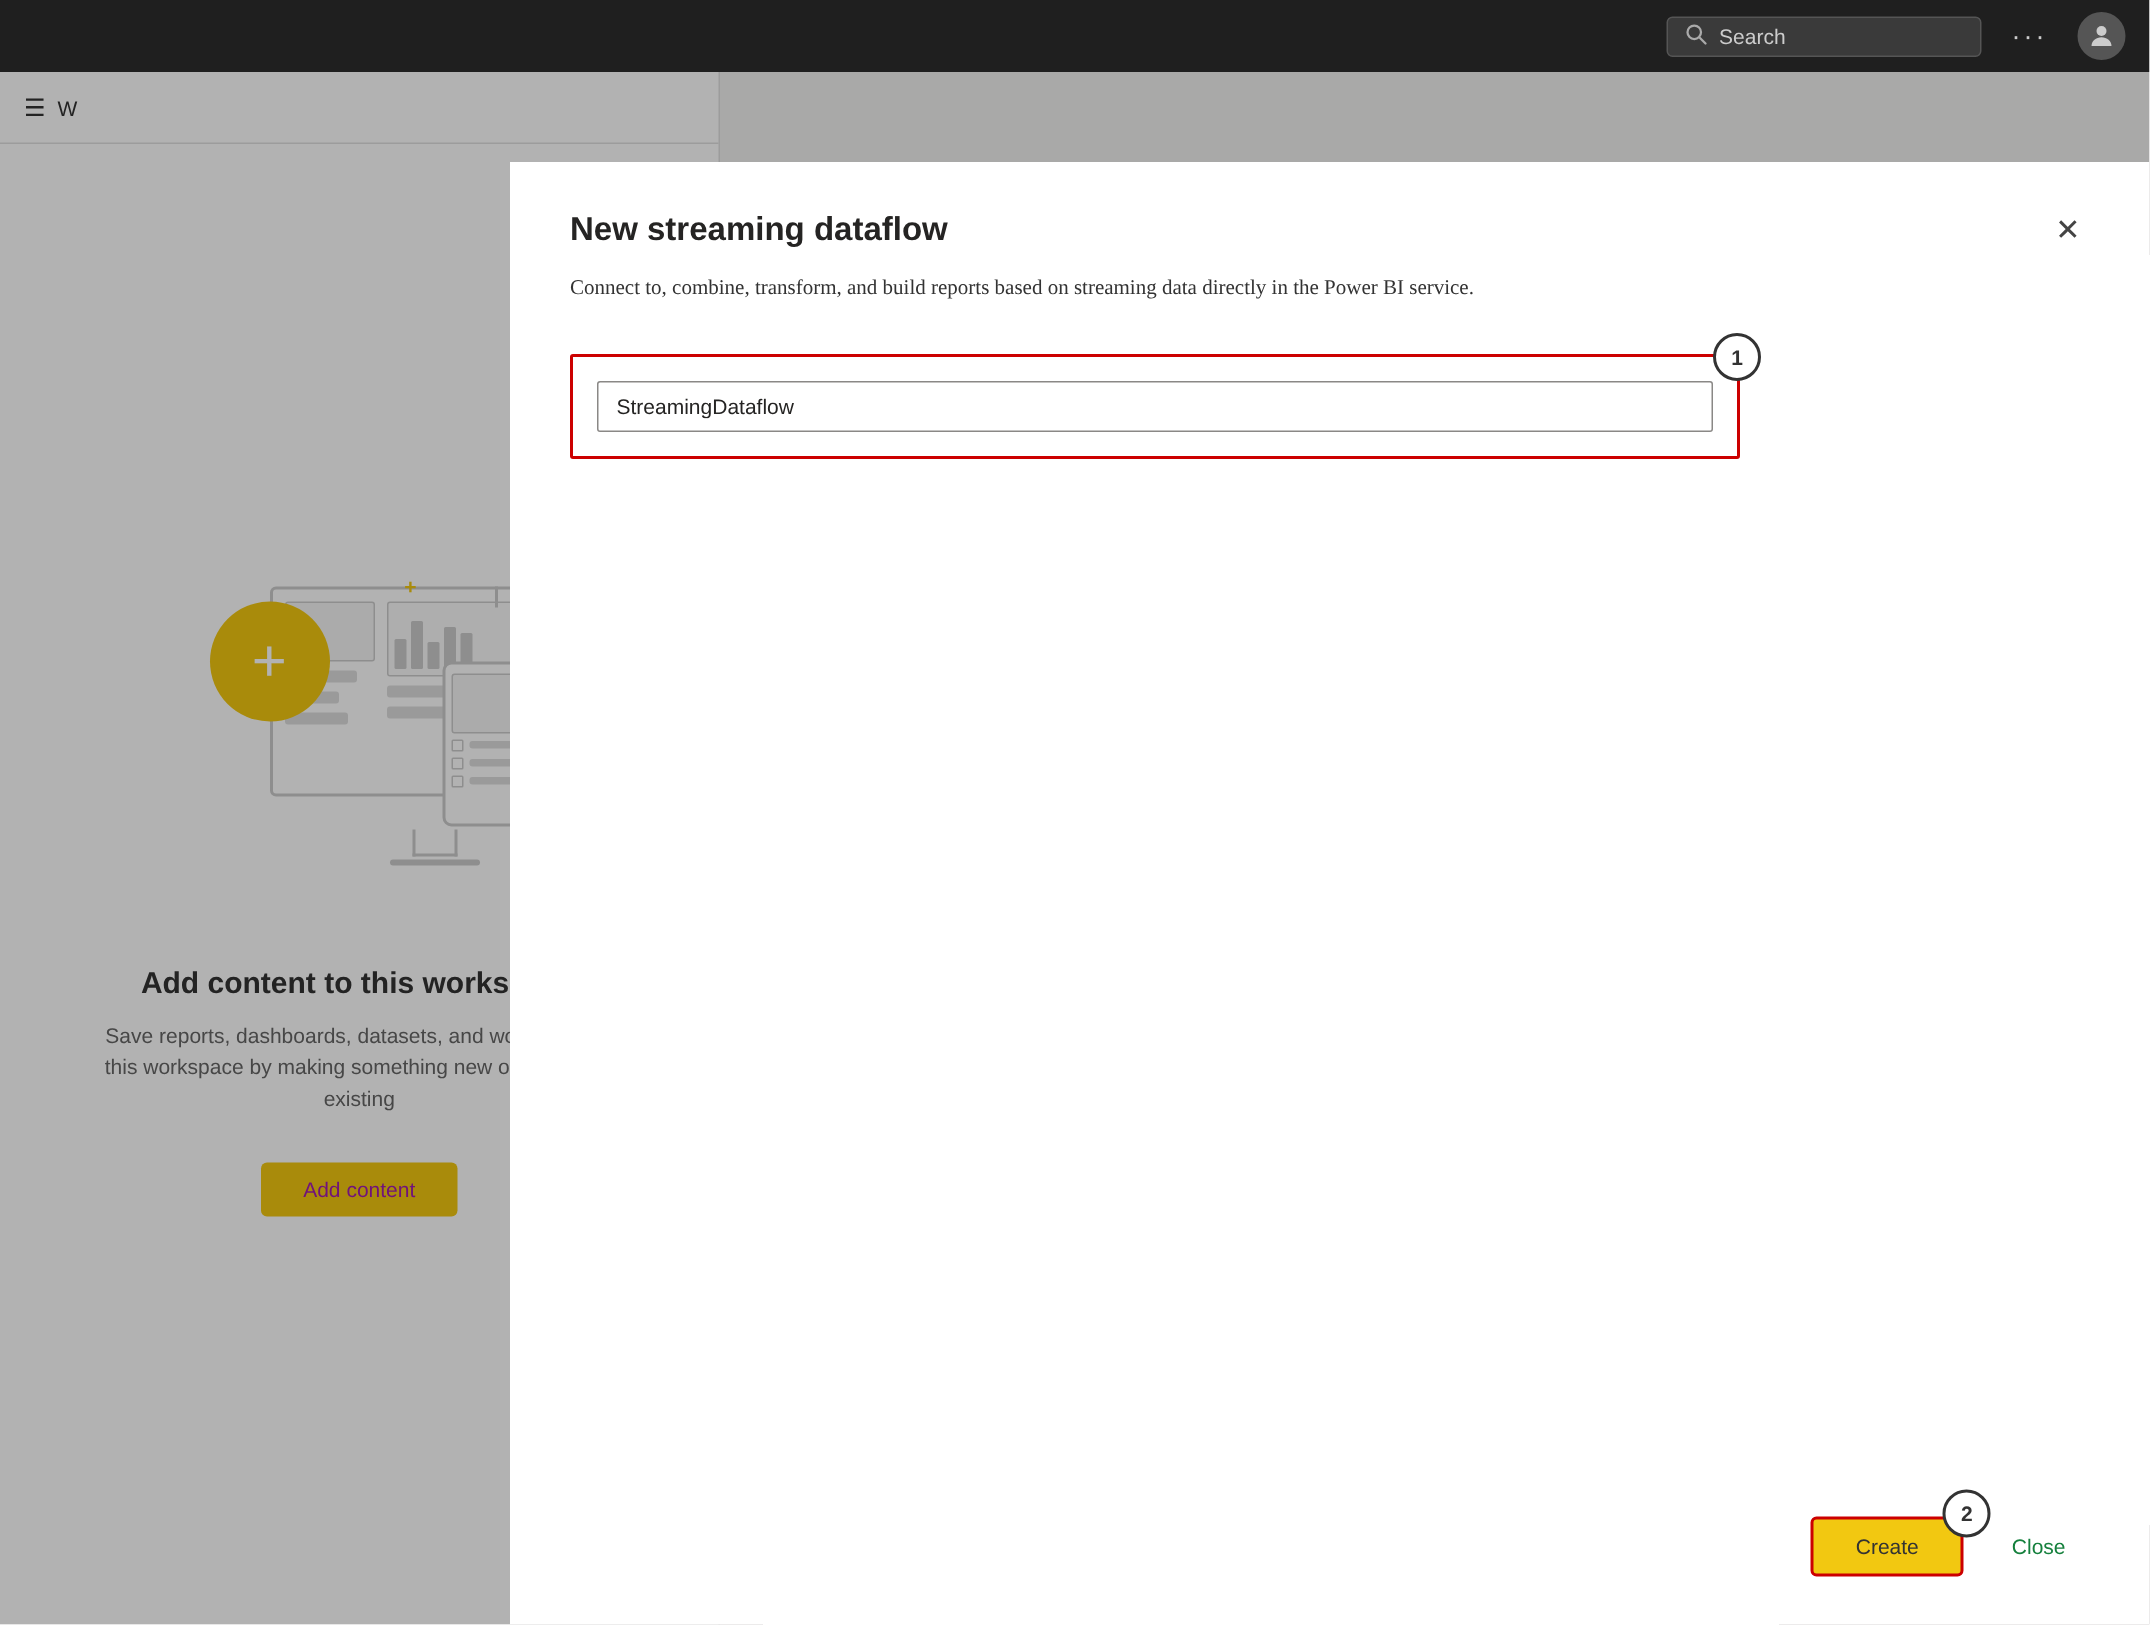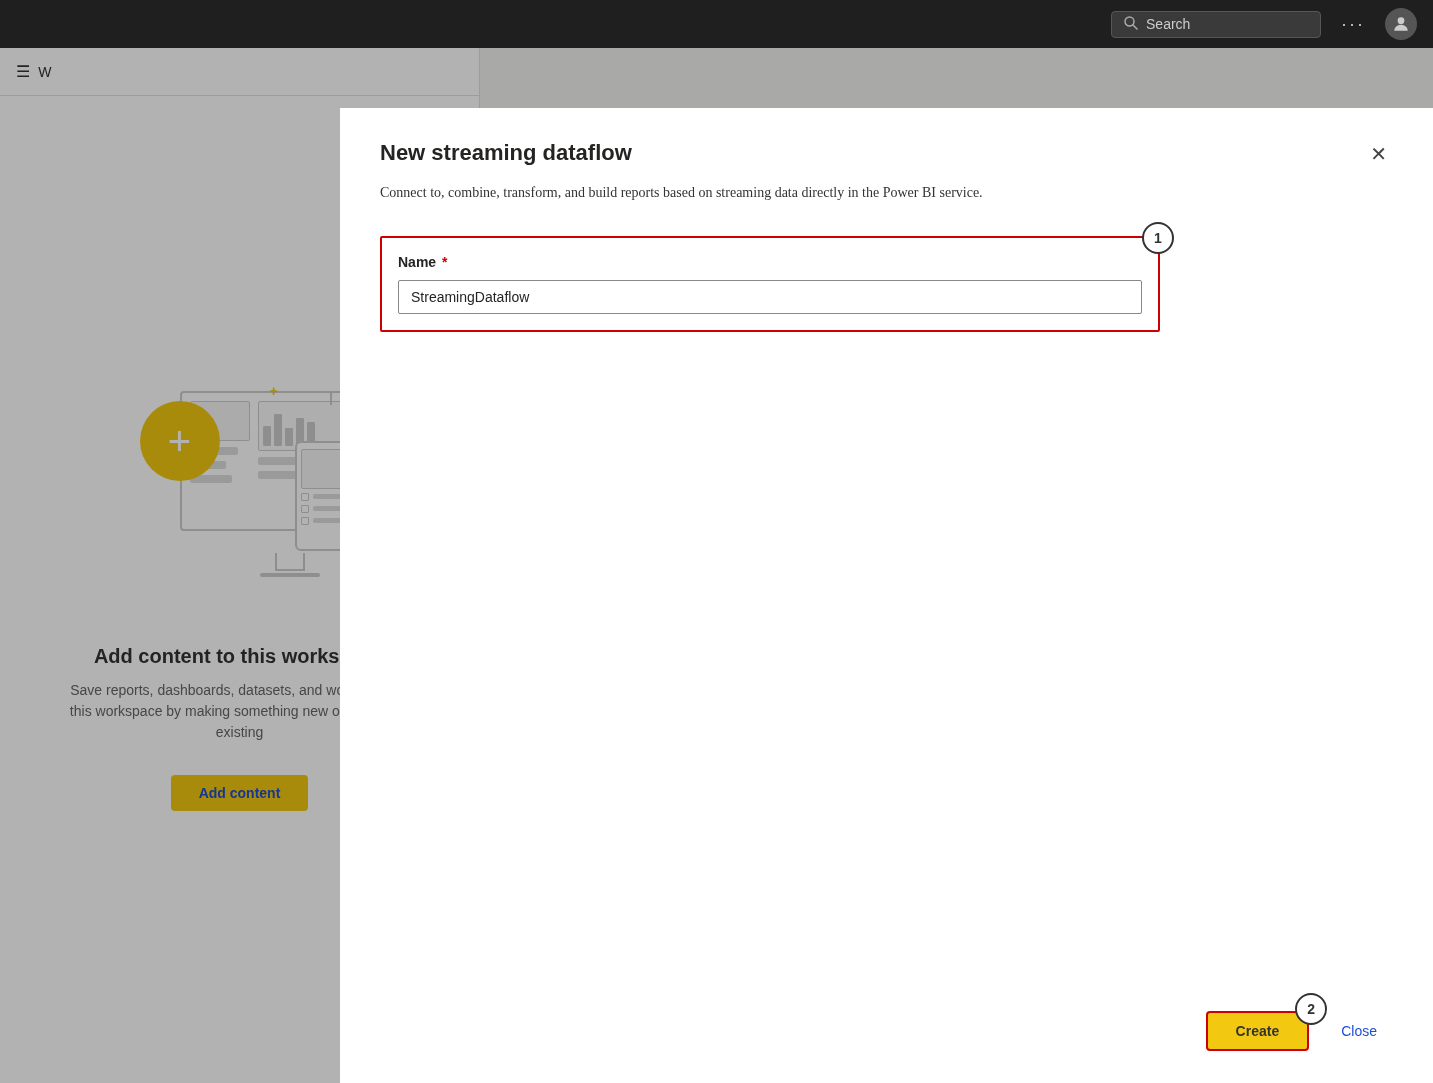--- a/index.html
+++ b/index.html
@@ -318,22 +318,22 @@
       line-height: 1.5;
       margin-bottom: 32px;
     }
 
     .add-content-btn {
       background: #f2c811;
       border: none;
       border-radius: 4px;
       padding: 10px 28px;
       font-size: 14px;
-      font-weight: 700;
-      color: #1d4ed8;
+      font-weight: 400;
+      color: #a21caf;
       cursor: pointer;
     }
 
     
     .dialog-overlay {
       position: absolute;
       top: 0;
       left: 0;
       right: 0;
       bottom: 0;
@@ -467,30 +467,30 @@
       display: inline-flex;
       align-items: center;
     }
 
     .create-btn {
       background: #f2c811;
       border: 2px solid #c00;
       border-radius: 4px;
       padding: 10px 28px;
       font-size: 14px;
-      font-weight: 700;
+      font-weight: 400;
       color: #333;
       cursor: pointer;
     }
 
     .close-btn {
       background: none;
       border: none;
       font-size: 14px;
-      color: #1d4ed8;
+      color: #15803d;
       cursor: pointer;
       padding: 10px 16px;
     }
   </style>
 </head>
 <body>
 
 <div class="topbar">
   <div class="search-box">
     <span class="search-icon-svg">
@@ -583,23 +583,20 @@
 
     <div class="dialog-header">
       <h2 class="dialog-title">New streaming dataflow</h2>
       <button class="dialog-close">✕</button>
     </div>
 
     <p class="dialog-description">Connect to, combine, transform, and build reports based on streaming data directly in the Power BI service.</p>
 
     <div class="name-section">
       <div class="circle-annotation">1</div>
-      <div class="name-label">
-        <span>Name</span><span class="required-star"> *</span>
-      </div>
       <input type="text" class="name-input" value="StreamingDataflow" style="">
     </div>
 
     <div class="dialog-footer">
       <div class="create-btn-wrapper">
         <div class="circle-annotation-2" style="position:absolute; top:-18px; right:-18px;">2</div>
         <button class="create-btn">Create</button>
       </div>
       <button class="close-btn">Close</button>
     </div>

